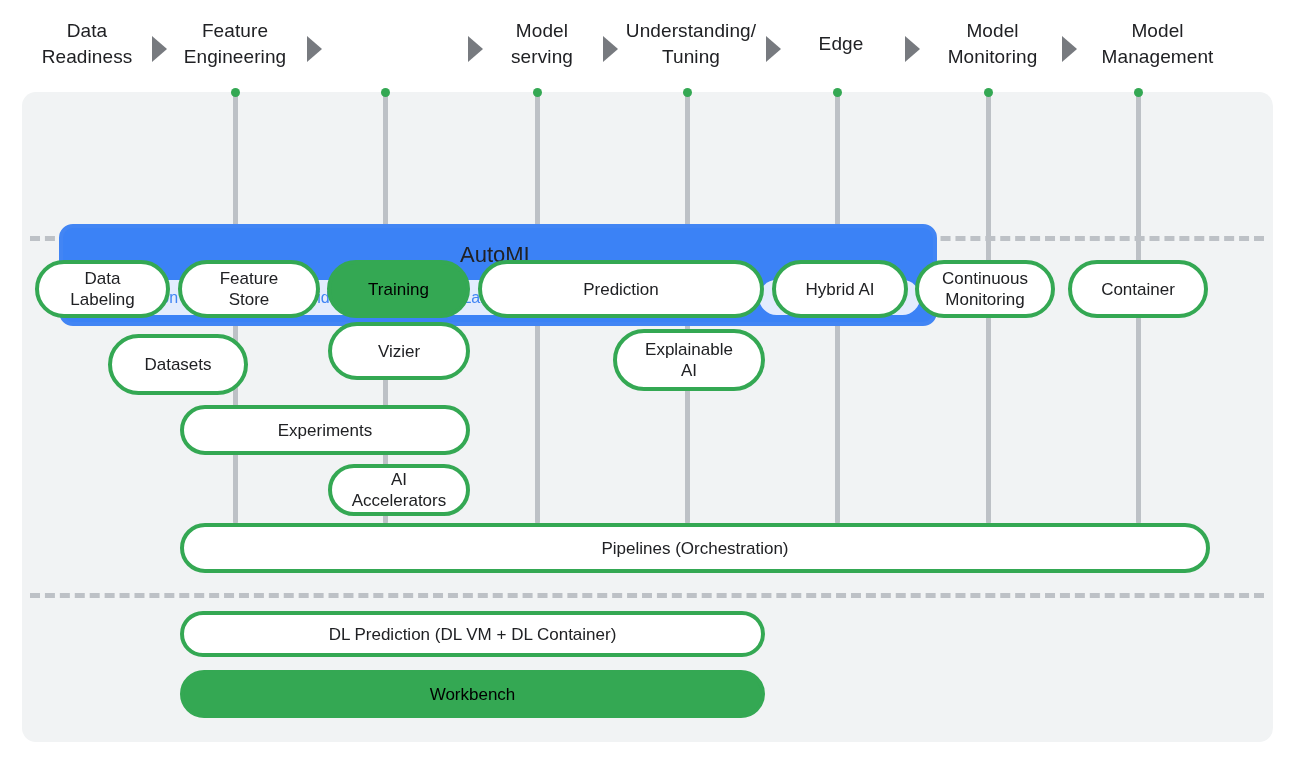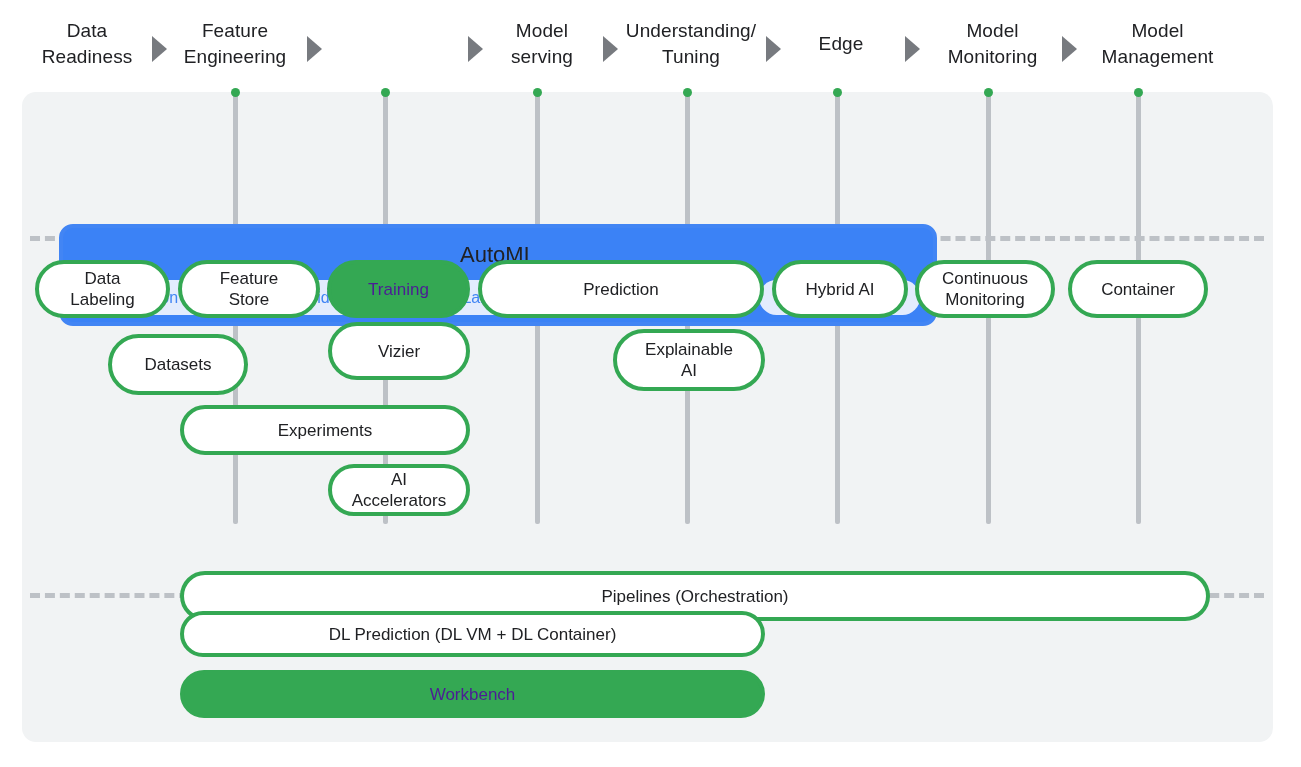--- a/index.html
+++ b/index.html
@@ -138,21 +138,21 @@
     justify-content: center;
     text-align: center;
     color: #202124;
     font-size: 17px;
     line-height: 21px;
     padding: 0 8px;
   }
   .cap.filled {
     background: #34a853;
     border-color: #34a853;
-    color: #4c1d95;
+    color: #000000;
   }
 </style>
 </head>
 <body>
 
 <div id="stage">
 
   <div id="phase-bar">
       <div class="phase" style="left: 22px; width: 130px;">Data<br>Readiness</div>
       <div class="phase" style="left: 164px; width: 142px;">Feature<br>Engineering</div>
@@ -226,21 +226,21 @@
         </div>
         <div class="cap" style="left: 591px; top: 237px; width: 152px; height: 62px;">
           <span>Explainable<br>AI</span>
         </div>
         <div class="cap" style="left: 158px; top: 313px; width: 290px; height: 50px;">
           <span>Experiments</span>
         </div>
         <div class="cap" style="left: 306px; top: 372px; width: 142px; height: 52px;">
           <span>AI<br>Accelerators</span>
         </div>
-        <div class="cap" style="left: 158px; top: 431px; width: 1030px; height: 50px; margin-top: 48px;">
+        <div class="cap" style="left: 158px; top: 431px; width: 1030px; height: 50px;">
           <span>Pipelines (Orchestration)</span>
         </div>
         <div class="cap" style="left: 158px; top: 519px; width: 585px; height: 46px;">
           <span>DL Prediction (DL VM + DL Container)</span>
         </div>
         <div class="cap filled" style="left: 158px; top: 578px; width: 585px; height: 48px;">
           <span>Workbench</span>
         </div>
       </div>
   </div>

